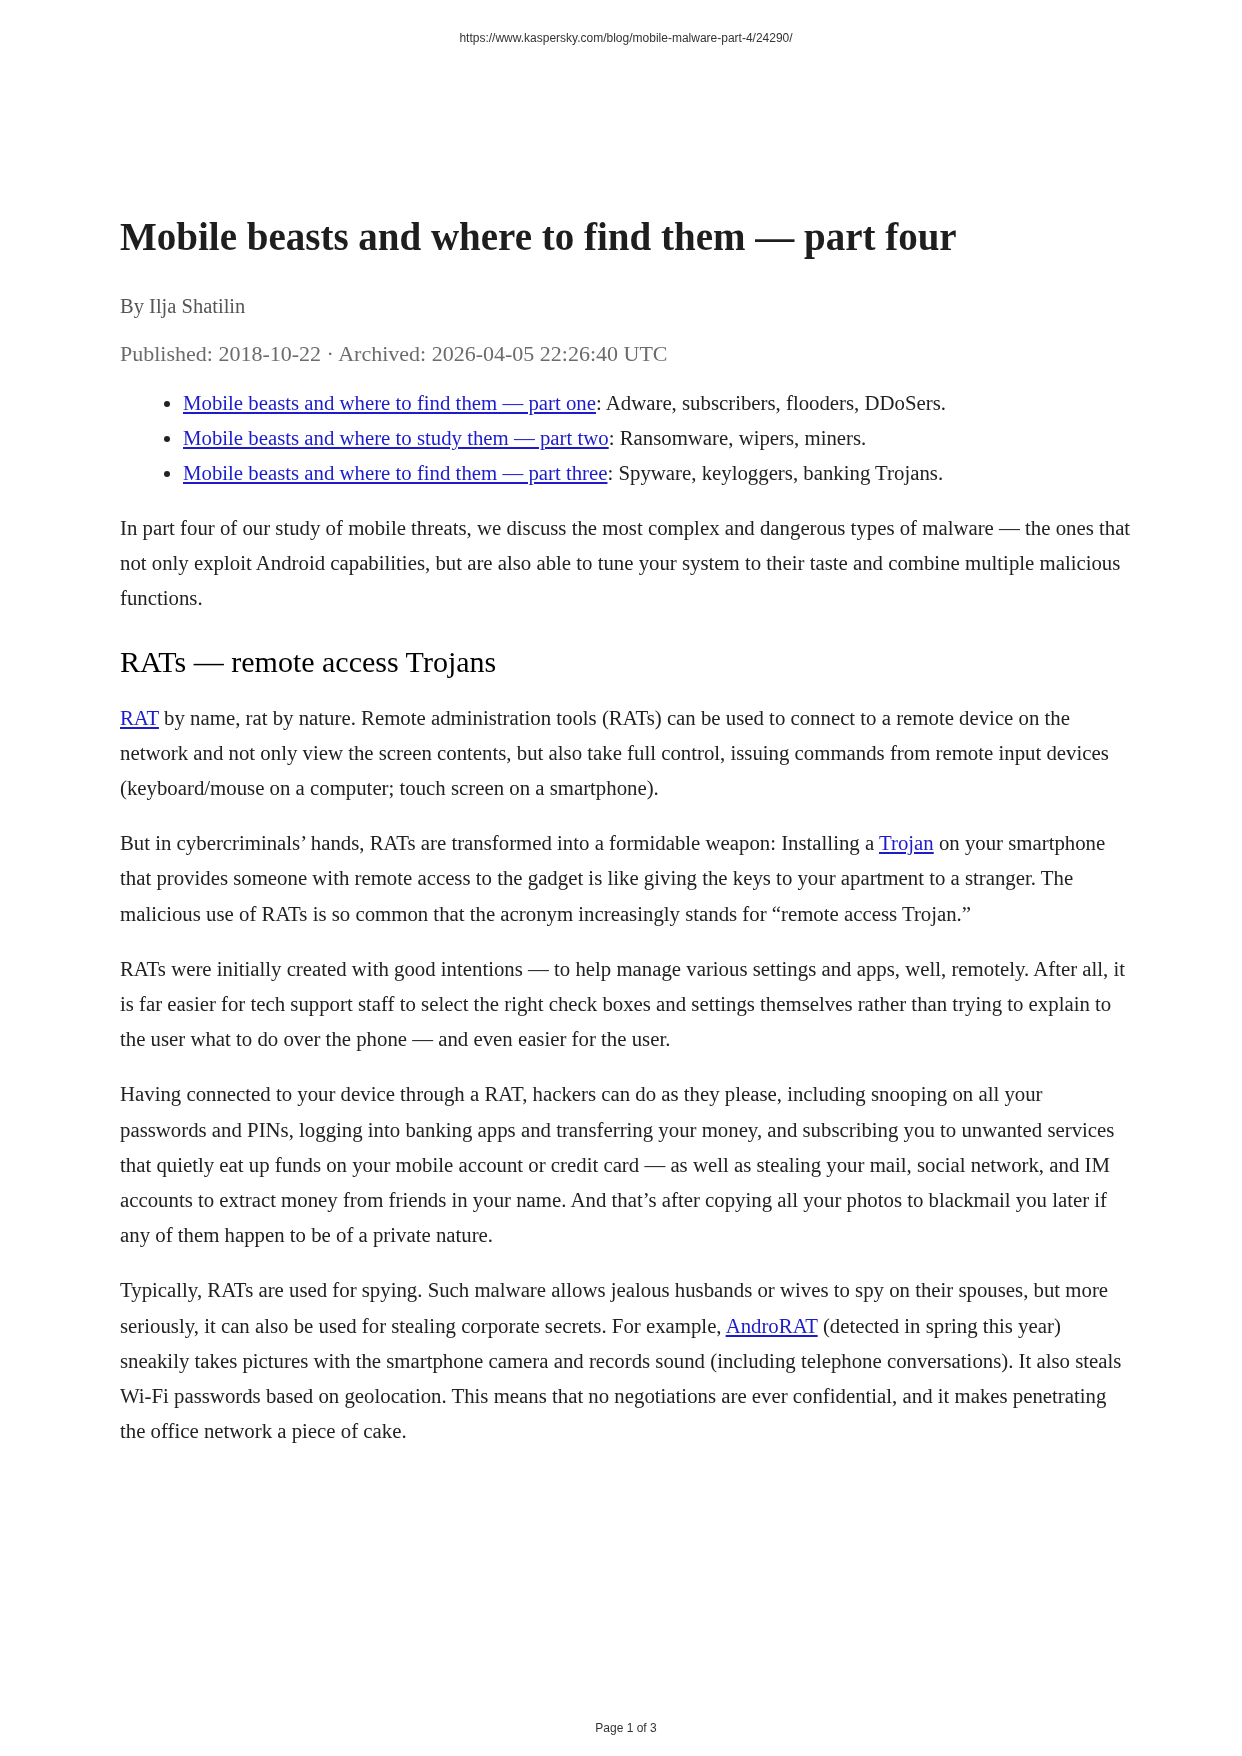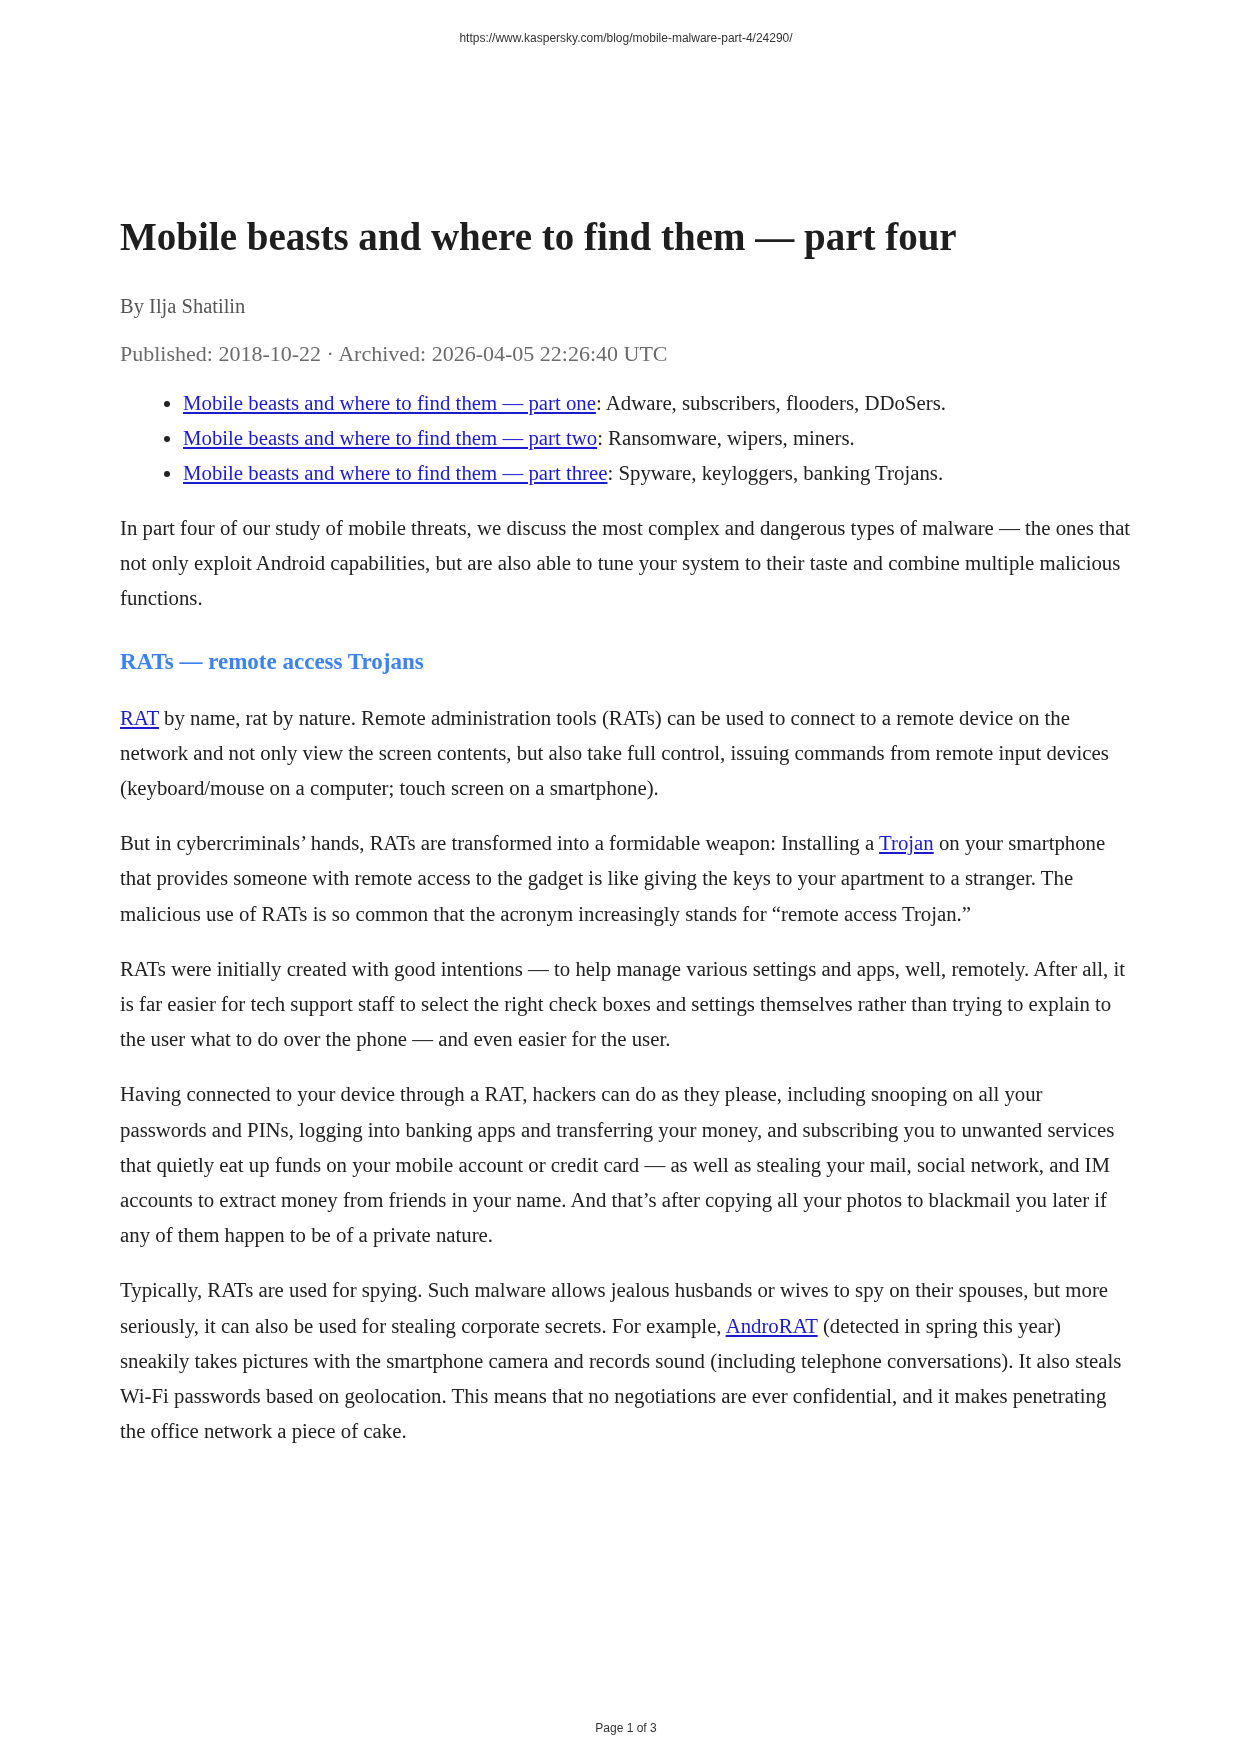--- a/index.html
+++ b/index.html
@@ -56,24 +56,24 @@
   ul.series li { padding-left: 0; }
   a { color: #1a0dab; color: #1c1ccc; text-decoration: underline; }
   p.body {
     margin: 20px 0 0 0;
     font-size: 20.8px;
     line-height: 35.2px;
     color: #222222;
   }
   h2.section {
     margin: 28px 0 0 0;
-    font-size: 23px;
-    font-weight: bold;
+    font-size: 30px;
+    font-weight: normal;
     line-height: 36px;
-    color: #3b82f6;
+    color: #000000;
   }
   h3.subsection {
     margin: 34px 0 0 0;
     font-size: 23px;
     font-weight: bold;
     line-height: 32px;
     color: #1e1e1e;
   }
   .footer {
     position: absolute;
@@ -91,21 +91,21 @@
 
 <div class="page-url">https://www.kaspersky.com/blog/mobile-malware-part-4/24290/</div>
 
 <div class="content">
   <h1 class="title">Mobile beasts and where to find them — part four</h1>
   <div class="byline">By Ilja Shatilin</div>
   <div class="published">Published: 2018-10-22 · Archived: 2026-04-05 22:26:40 UTC</div>
 
   <ul class="series">
     <li><a href="#">Mobile beasts and where to find them — part one</a><span>: Adware, subscribers, flooders, DDoSers.</span></li>
-    <li><a href="#">Mobile beasts and where to find them — part two</a><span>: Ransomware, wipers, miners.</span></li>
+    <li><a href="#">Mobile beasts and where to study them — part two</a><span>: Ransomware, wipers, miners.</span></li>
     <li><a href="#">Mobile beasts and where to find them — part three</a><span>: Spyware, keyloggers, banking Trojans.</span></li>
   </ul>
 
   <p class="body">In part four of our study of mobile threats, we discuss the most complex and dangerous types of malware — the ones that not only exploit Android capabilities, but are also able to tune your system to their taste and combine multiple malicious functions.</p>
 
   <h2 class="section">RATs — remote access Trojans</h2>
 
   <p class="body"><a href="#">RAT</a><span> by name, rat by nature. Remote administration tools (RATs) can be used to connect to a remote device on the network and not only view the screen contents, but also take full control, issuing commands from remote input devices (keyboard/mouse on a computer; touch screen on a smartphone).</span></p>
 
   <p class="body"><span>But in cybercriminals’ hands, RATs are transformed into a formidable weapon: Installing a </span><a href="#">Trojan</a><span> on your smartphone that provides someone with remote access to the gadget is like giving the keys to your apartment to a stranger. The malicious use of RATs is so common that the acronym increasingly stands for “remote access Trojan.”</span></p>

